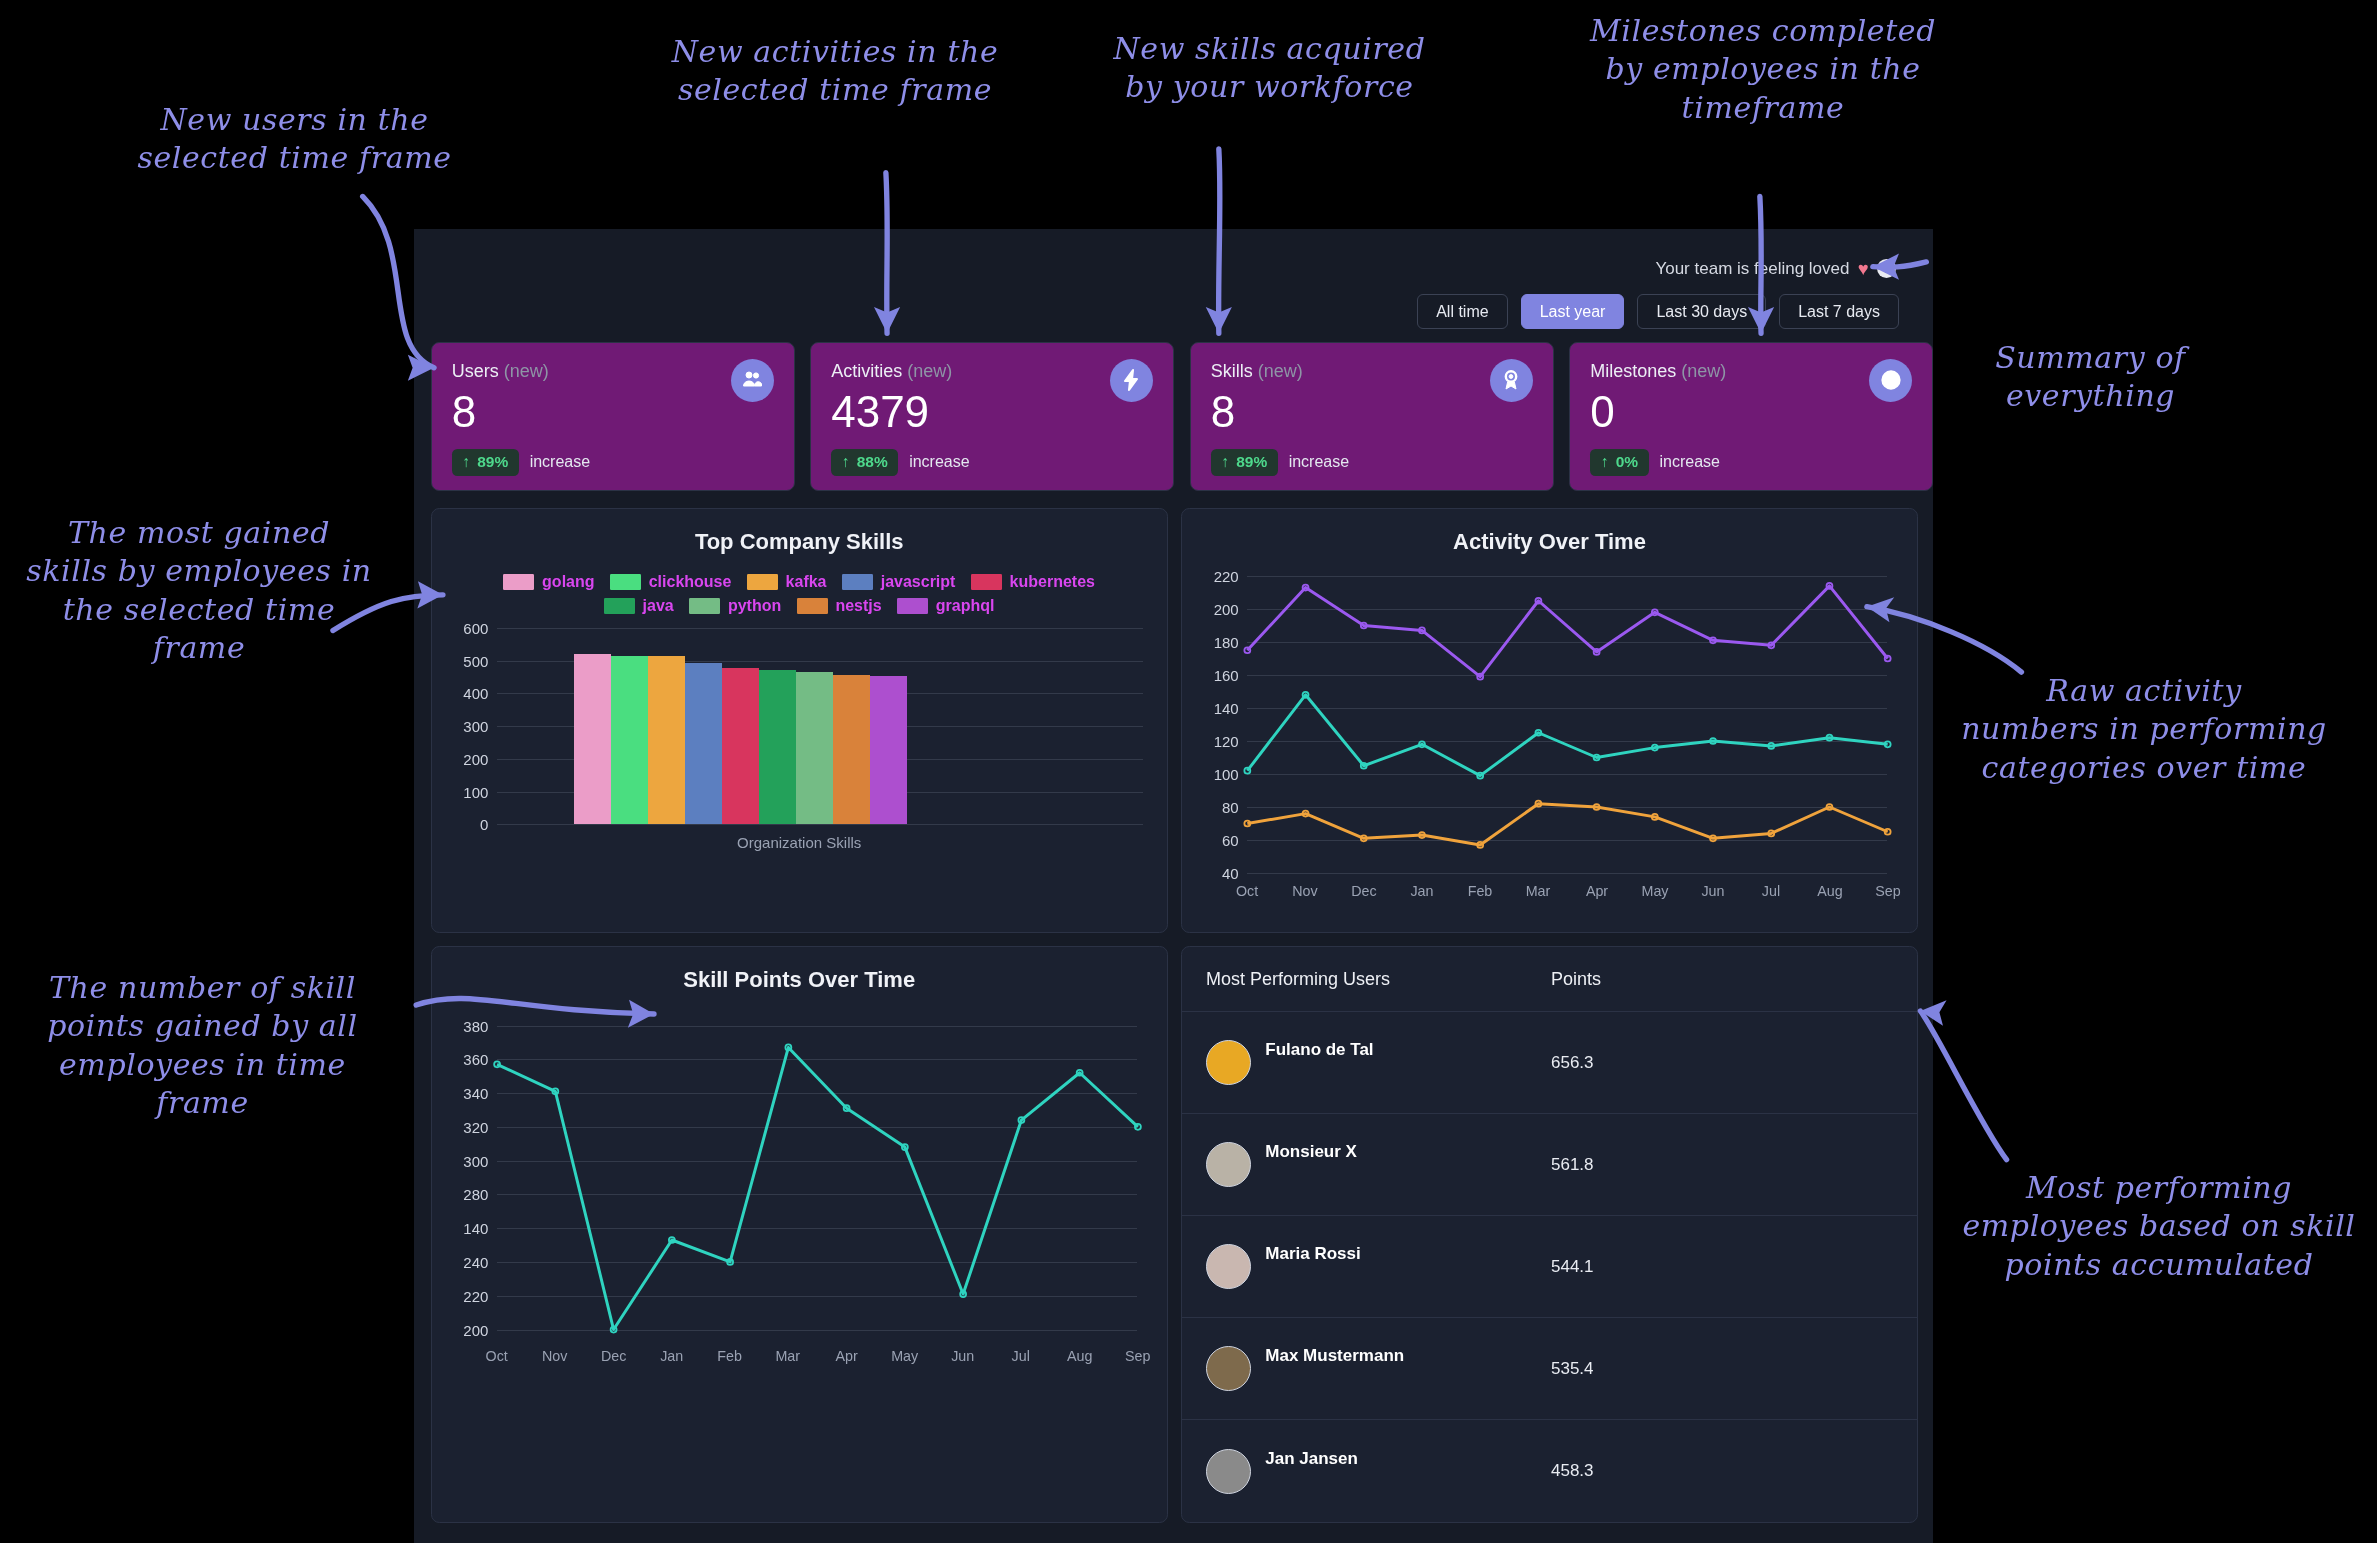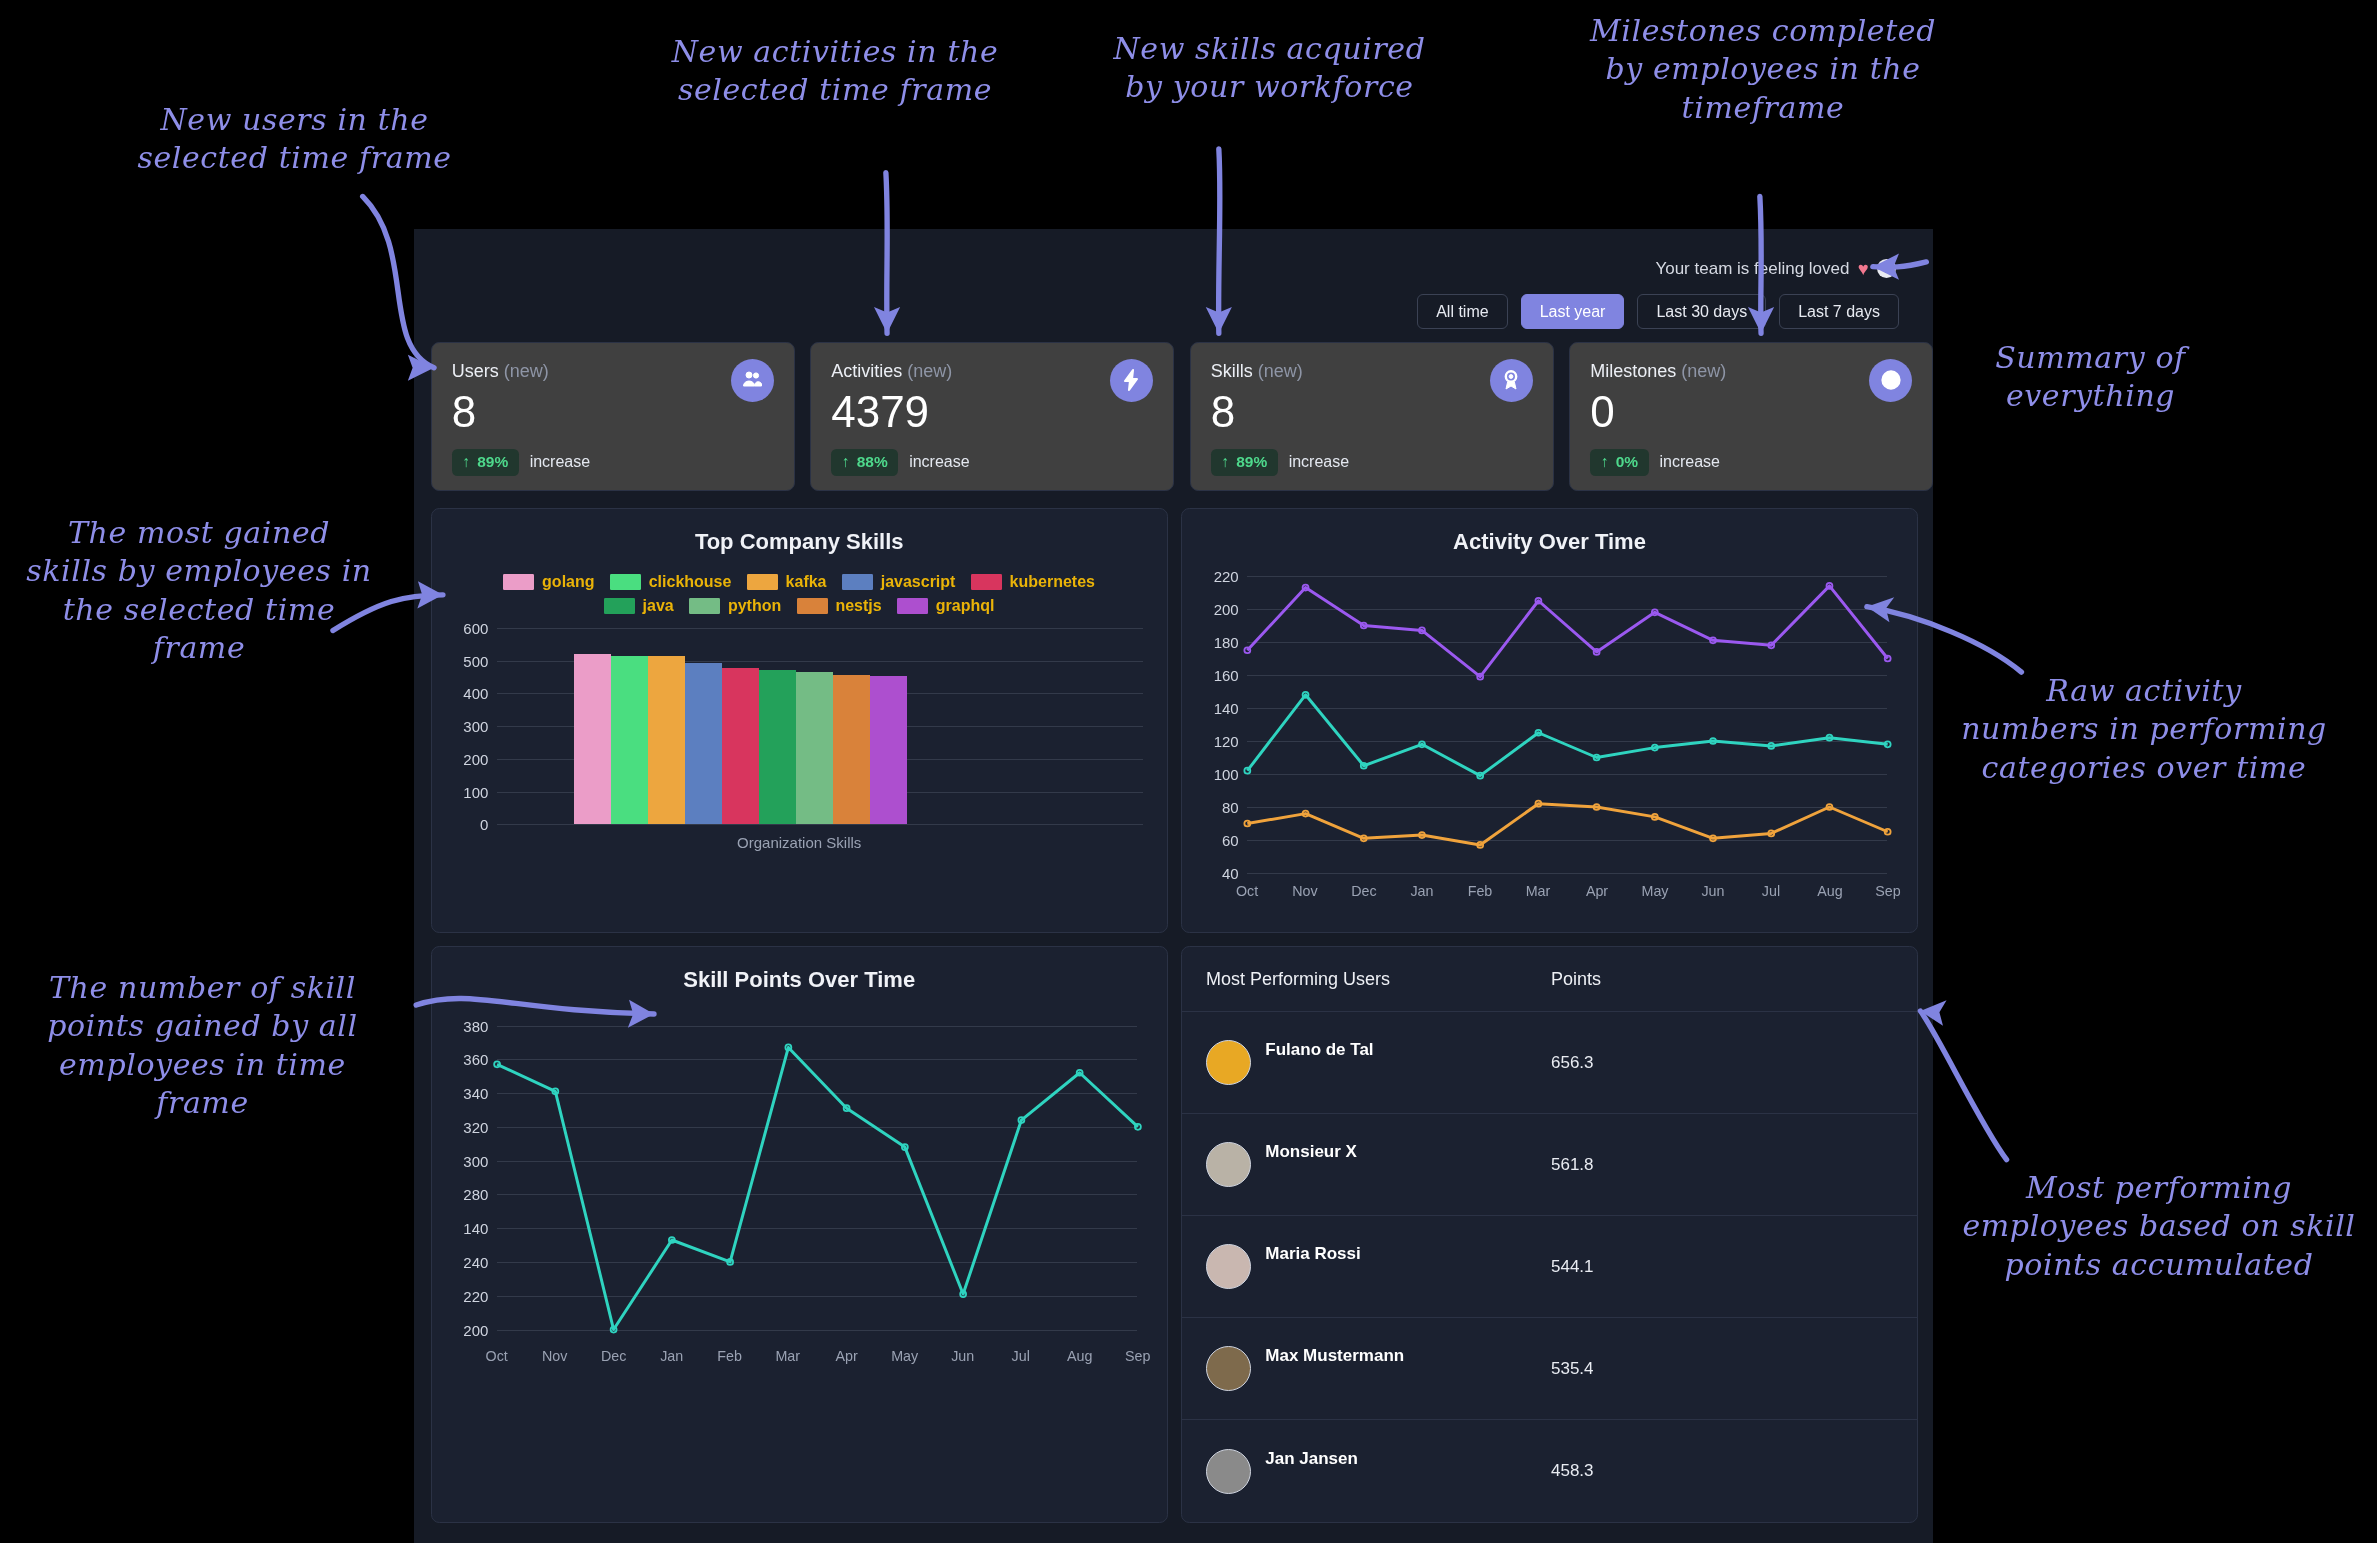--- a/index.html
+++ b/index.html
@@ -37,21 +37,21 @@
   }
   .filt {
     padding:7.7px 18px; border:0.9px solid #3b4254; border-radius:6px;
     background:transparent; color:#e7eaf1; font-size:16px; white-space:nowrap;
   }
   .filt.active { background:#8084e0; border-color:#8084e0; color:#fff; }
 
   
   .stats { position:absolute; left:16.7px; top:113px; display:flex; gap:15.5px; }
   .stat {
-    width:364px; height:149px; background:#404040; border:0.9px solid #2b3245;
+    width:364px; height:149px; background:#701a75; border:0.9px solid #2b3245;
     border-radius:8.3px; position:relative; padding:18px 20px;
   }
   .stat-title { font-size:18px; color:#eceff5; }
   .stat-title .new { color:#8e95a6; }
   .stat-ico {
     position:absolute; right:20px; top:15.5px; width:43px; height:43px;
     border-radius:50%; background:#8084e0; display:flex;
     align-items:center; justify-content:center;
   }
   .stat-ico svg { width:24px; height:24px; fill:#fff; stroke:#fff; }
@@ -77,21 +77,21 @@
   #card-activity { left:767px; top:279px;  width:737px; height:425px; }
   #card-points   { left:16.7px;   top:717px; width:737px; height:577px; }
   #card-users    { left:767px; top:717px; width:737px; height:577px; padding:0; }
 
   .legend {
     display:flex; flex-wrap:wrap; justify-content:center; gap:6px 15.5px;
     padding:18px 51px 0 51px;
   }
   .lg { display:flex; align-items:center; gap:7.7px; }
   .lg i { width:31px; height:15.5px; display:block; border-radius:1.2px; }
-  .lg span { color:#eab308; font-size:16px; font-weight:bold; }
+  .lg span { color:#d946ef; font-size:16px; font-weight:bold; }
 
   .plot { position:relative; }
   .ylab {
     position:absolute; right:100%; transform:translateY(-50%);
     color:#cfd4df; font-size:15px; padding-right:8.3px; white-space:nowrap;
   }
   .gl { position:absolute; left:0; right:0; height:0.6px; background:#333a4a; }
   .xlab {
     position:absolute; transform:translateX(-50%); color:#9aa2b3; font-size:14.3px;
   }

